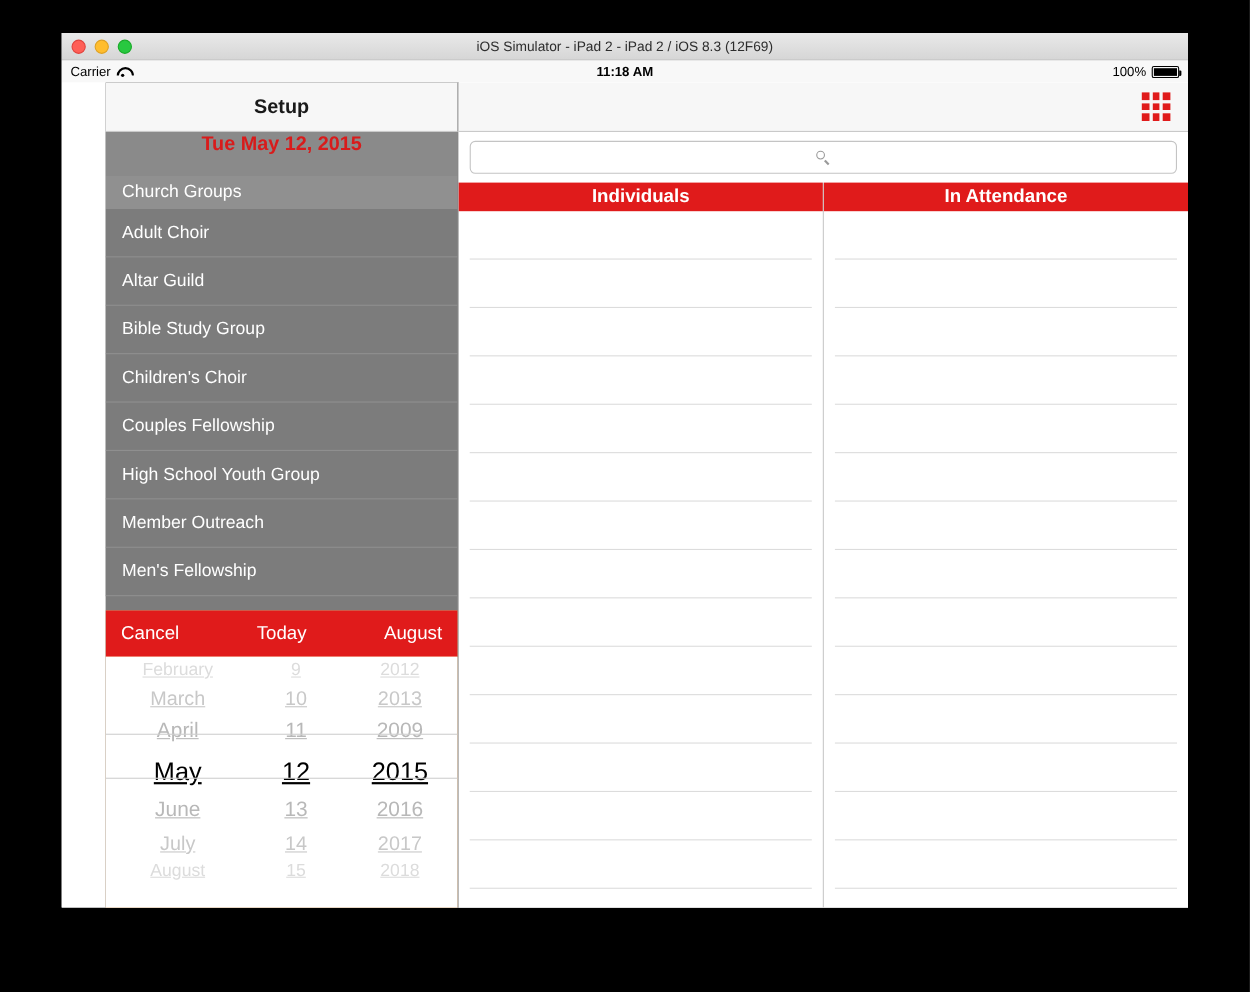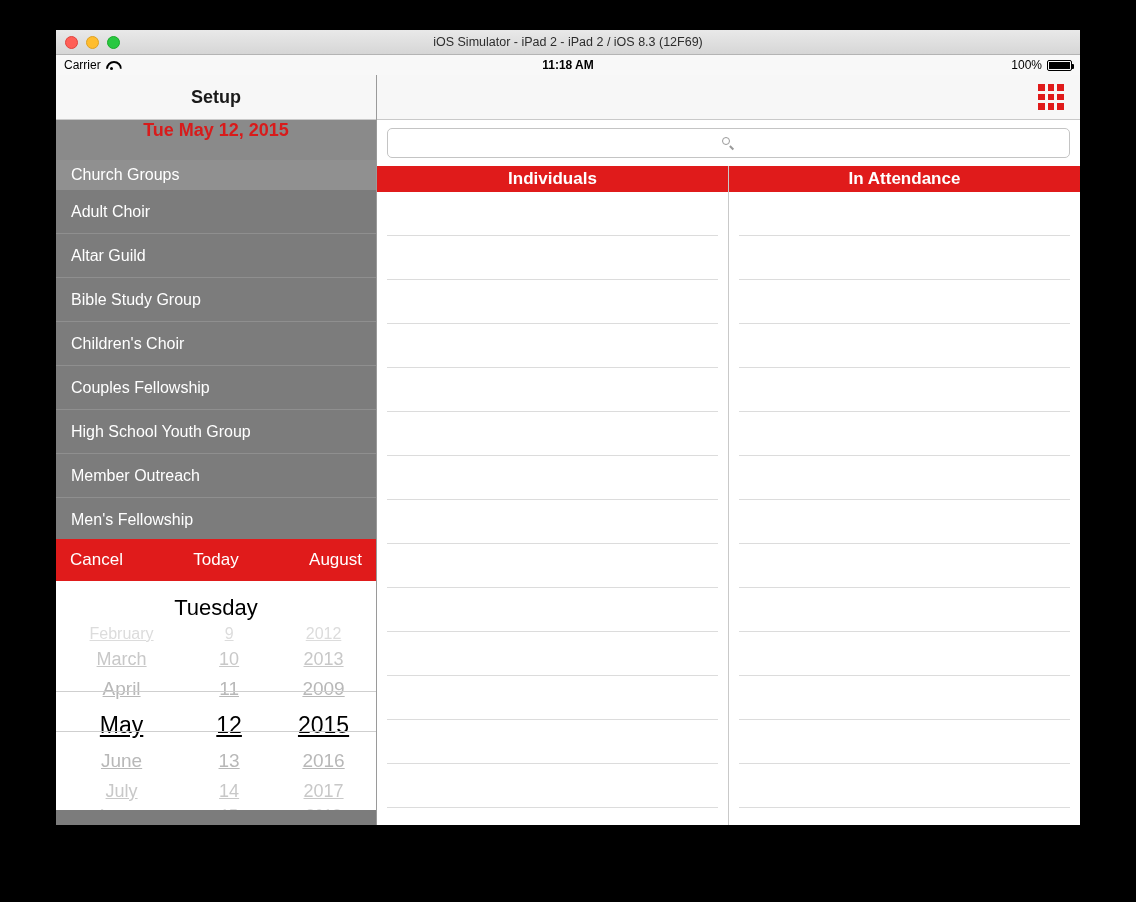--- a/index.html
+++ b/index.html
@@ -142,20 +142,21 @@
     background: #000;
     border-radius: 0 1px 1px 0;
   }
 
   
   .app-body {
     position: relative;
     height: 751px;
     display: flex;
     background: #fff;
+    padding-left: 40px;
   }
 
   
   .left-panel {
     position: relative;
     width: 320px;
     background: #7c7c7c;
     border-right: 1px solid #9a9a9a;
     overflow: hidden;
   }
@@ -204,21 +205,21 @@
     color: #fff;
     border-bottom: 1px solid #8f8f8f;
     box-sizing: border-box;
   }
 
   
   .picker-sheet {
     position: absolute;
     left: 0;
     right: 0;
-    bottom: 16px;
+    bottom: 0;
     background: #fdba74;
   }
   .picker-toolbar {
     height: 42px;
     background: #e01b1b;
     display: flex;
     align-items: center;
     justify-content: space-between;
     padding: 0 14px;
     box-sizing: border-box;
@@ -462,21 +463,20 @@
             </div>
         </div>
 
         <div class="picker-sheet">
           <div class="picker-toolbar">
             <span class="picker-btn">Cancel</span>
             <span class="picker-btn">Today</span>
             <span class="picker-btn">August</span>
           </div>
           <div class="picker-body">
-            <div class="picker-weekday">Tuesday</div>
             <div class="wheels">
 
               <div class="wheel month">
                 <div class="wheel-item faint-2">February</div>
                 <div class="wheel-item faint-1">March</div>
                 <div class="wheel-item">April</div>
                 <div class="wheel-item selected">May</div>
                 <div class="wheel-item">June</div>
                 <div class="wheel-item faint-1">July</div>
                 <div class="wheel-item faint-2">August</div>

